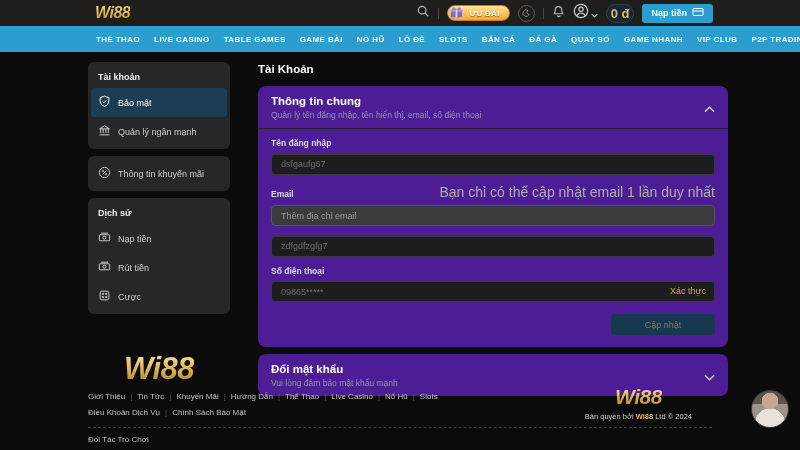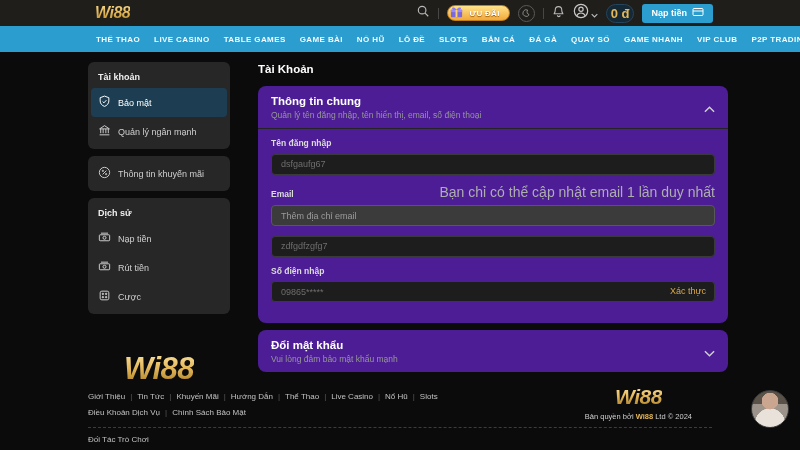--- a/index.html
+++ b/index.html
@@ -333,28 +333,31 @@
           </div>
           <input class="inp editable" type="text" placeholder="Thêm địa chỉ email" style="">
         </div>
 
         <div class="fld">
           <input class="inp" type="text" readonly="" value="zdfgdfzgfg7" style="">
         </div>
 
         <div class="fld">
           <div class="fld-label-row">
-            <span class="fld-label">Số điện nhập</span>
+            <span class="fld-label">Số điện thoại</span>
           </div>
           <div class="phone-wrap">
             <input class="inp" type="text" readonly="" value="09865*****" style="">
             <span class="verify-link">Xác thực</span>
           </div>
         </div>
 
+        <div class="update-row">
+          <button class="update-btn">Cập nhật</button>
+        </div>
       </div>
     </section>
 
     <section class="panel">
       <div class="panel-head">
         <div>
           <div class="panel-title">Đổi mật khẩu</div>
           <div class="panel-sub">Vui lòng đảm bảo mật khẩu mạnh</div>
         </div>
         <span>

